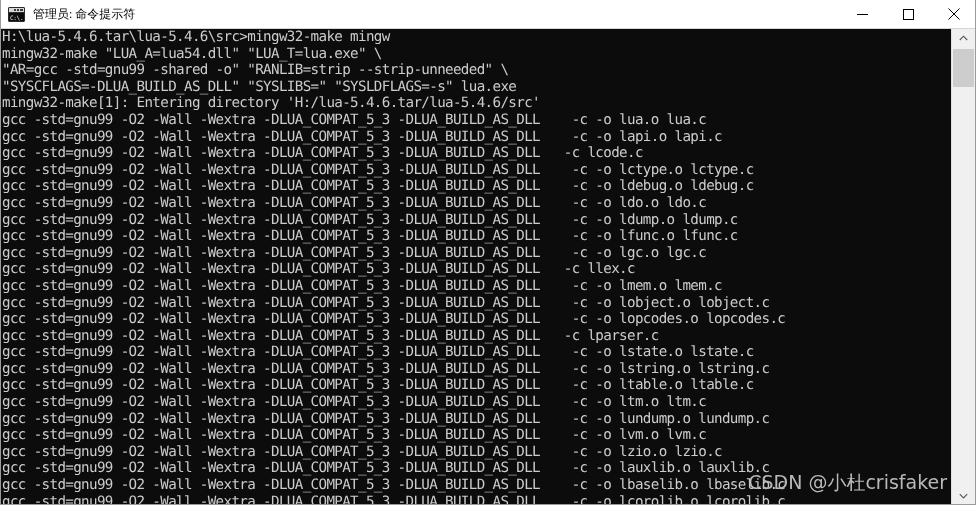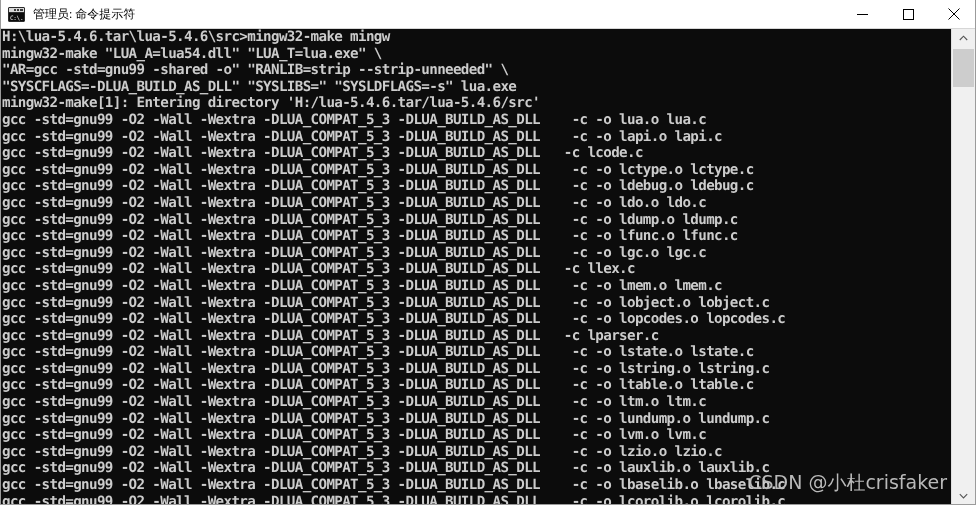--- a/index.html
+++ b/index.html
@@ -107,21 +107,20 @@
 
   
   #console {
     position: absolute;
     top: 29px;
     left: 0;
     width: 952px;
     height: 476px;
     background: #0c0c0c;
     overflow: hidden;
-    font-weight: bold;
   }
   #console-lines {
     position: absolute;
     top: 0;
     left: 1px;
     font-family: "DejaVu Sans Mono", monospace;
     font-size: 14.2px;
     line-height: 16.6px;
     color: #cccccc;
     white-space: pre;

